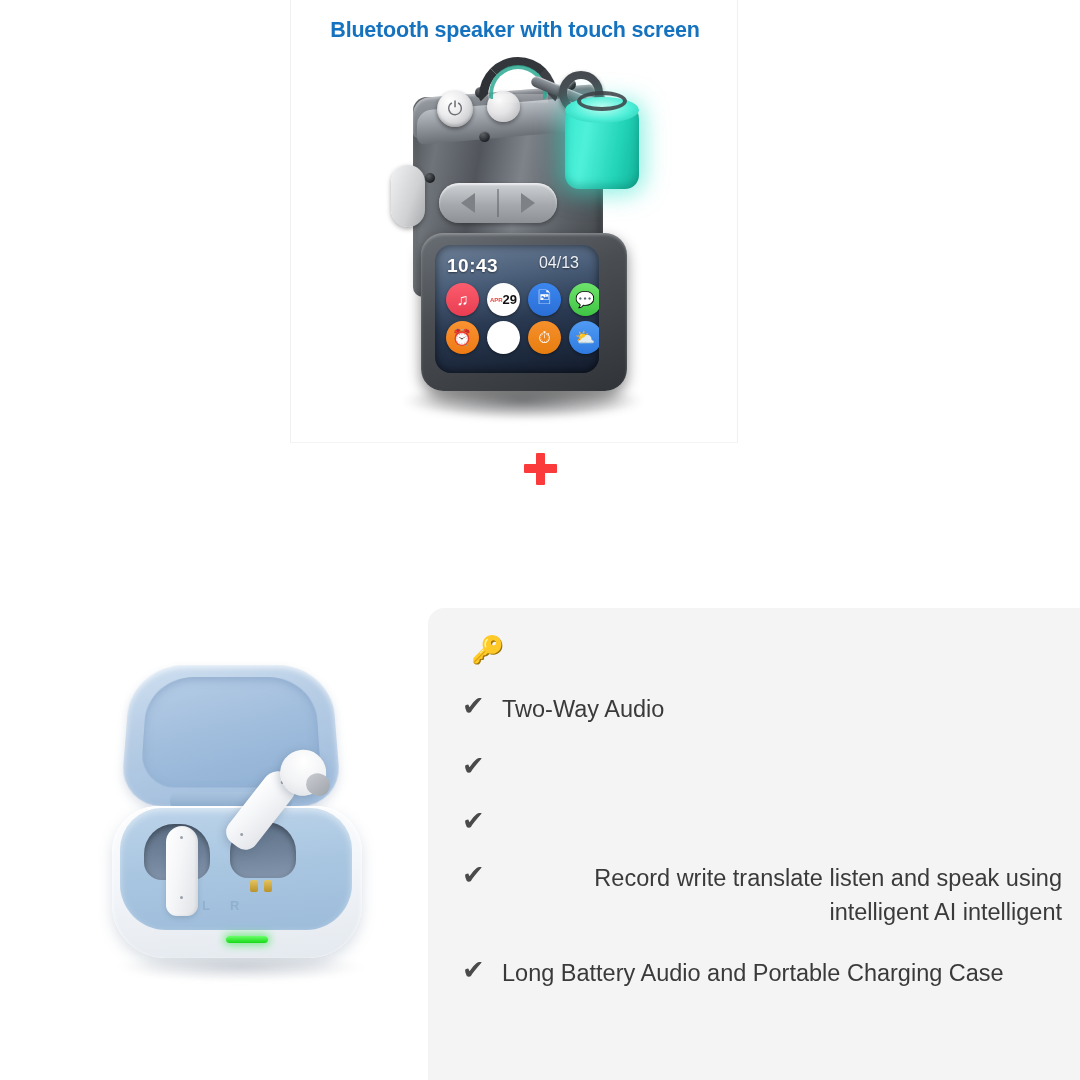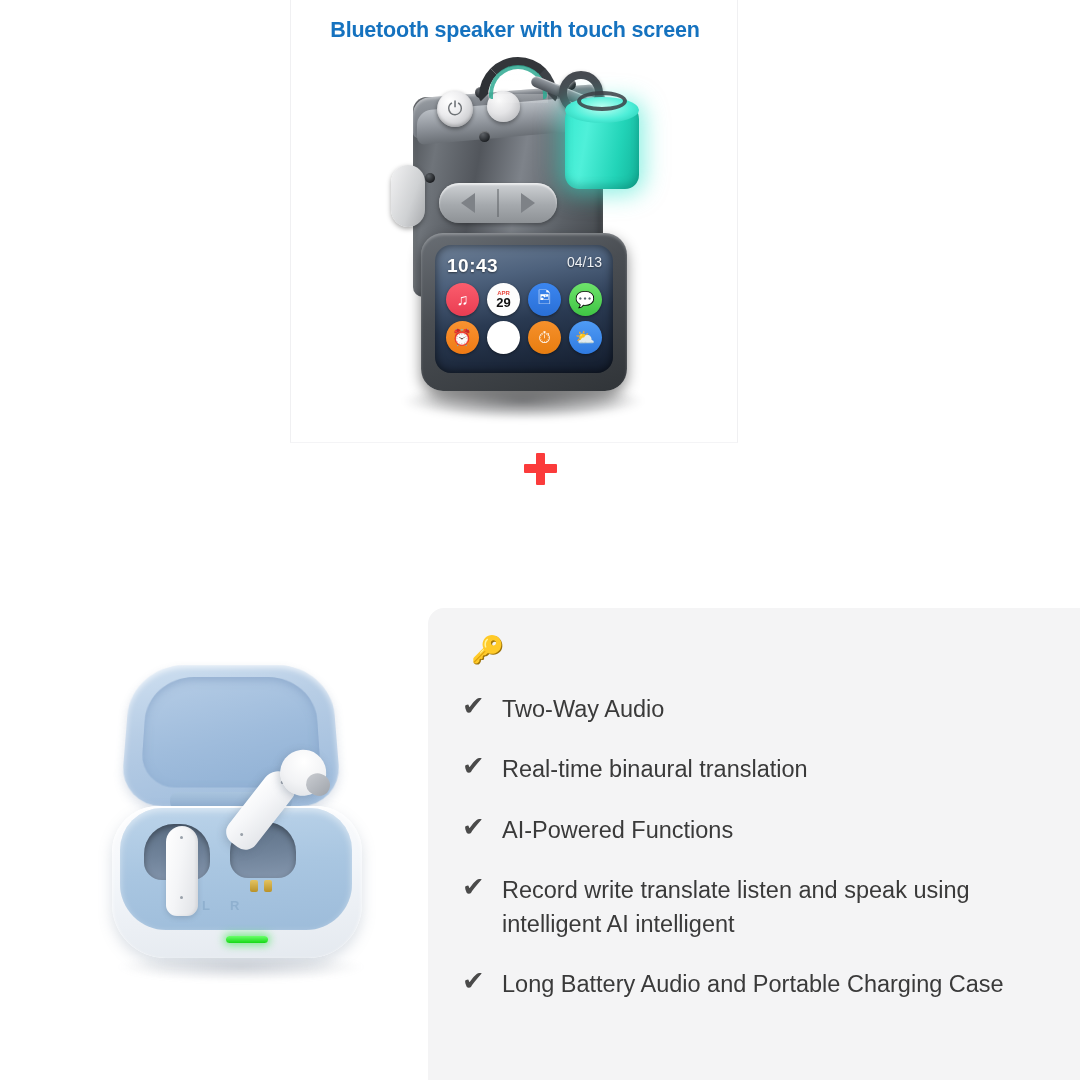--- a/index.html
+++ b/index.html
@@ -138,38 +138,38 @@
   .g-mic{ position:absolute; left:38px; top:120px; width:10px; height:10px; border-radius:50%;
     background: radial-gradient(circle at 35% 30%, #5a5f64, #16181b 78%); }
   
   .g-screen-case{
     position:absolute; left:34px; top:180px; width:206px; height:158px;
     background: linear-gradient(160deg,#6a6f75 0%,#4a4e53 40%,#303438 100%);
     border-radius: 22px;
     box-shadow: inset 0 2px 3px rgba(255,255,255,.28), 0 6px 14px rgba(0,0,0,.45);
   }
   .g-screen{
-    position:absolute; left:48px; top:192px; width:178px; height:128px;
+    position:absolute; left:48px; top:192px; width:164px; height:128px;
     border-radius:16px;
     background: linear-gradient(170deg,#6d7f96 0%,#4e627d 26%,#2a3a52 56%,#121b2b 100%);
     overflow:hidden;
     box-shadow: inset 0 0 10px rgba(0,0,0,.6);
   }
   .sc-time{ position:absolute; left:12px; top:10px; font-size:19px; font-weight:bold; color:#fff;
     text-shadow:0 1px 2px rgba(0,0,0,.5); letter-spacing:.5px; }
-  .sc-date{ position:absolute; right:11px; top:9px; font-size:14px; color:#eef1f5;
+  .sc-date{ position:absolute; right:20px; top:9px; font-size:16px; color:#eef1f5;
     text-shadow:0 1px 2px rgba(0,0,0,.5); }
   .sc-grid{ position:absolute; left:9px; top:38px; width:160px;
     display:grid; grid-template-columns:repeat(4,1fr); gap:5px 4px; }
   .sc-icon{ width:33px; height:33px; border-radius:50%; display:flex; align-items:center;
     justify-content:center; font-size:16px; color:#fff;
     box-shadow:0 1px 3px rgba(0,0,0,.4); justify-self:center; }
   .ic-music{ background: linear-gradient(180deg,#fb5d6d,#e93d52); }
   .ic-cal{ background:#fdfdfd; color:#111; font-size:13px; font-weight:bold;
-    flex-direction:column; line-height:1; }
+    flex-direction:row; line-height:1; }
   .ic-cal .cm{ font-size:6px; color:#e8453c; font-weight:bold; }
   .ic-photos{ background: linear-gradient(180deg,#3b86f0,#2a6fd6); }
   .ic-msg{ background: linear-gradient(180deg,#6ee36b,#3fc544); }
   .ic-alarm{ background: linear-gradient(180deg,#f99331,#ef7a14); }
   .ic-flower{ background:#fff; }
   .ic-timer{ background: linear-gradient(180deg,#f6902b,#e77d10); }
   .ic-weather{ background: linear-gradient(180deg,#4f9bf5,#2f7ae0); }
 
   
   .plus-wrap{ position:absolute; left:0; top:452px; width:1080px; text-align:center; }
@@ -194,21 +194,21 @@
     font-size:25px; font-weight:bold; color:#1c1c1c;
     display:flex; align-items:center; gap:12px;
   }
   .kp-key{ font-size:27px; line-height:1; }
   .kp-list{ position:absolute; left:34px; top:84px; width:600px; }
   .kp-item{
     display:flex; align-items:flex-start; gap:14px;
     margin-bottom:26px;
   }
   .kp-check{ font-size:27px; color:#4a4a4a; line-height:1.05; flex:0 0 auto; width:26px; }
-  .kp-text{ font-size:23.5px; color:#3a3a3a; line-height:1.46; font-weight:400; }
+  .kp-text{ font-size:23.5px; color:#3a3a3a; line-height:1.46; font-weight:400;text-align:right; }
 
   
   .earbuds{ position:absolute; left:78px; top:640px; width:340px; height:372px; }
   .eb-shadow{
     position:absolute; left:38px; top:312px; width:250px; height:30px;
     background: radial-gradient(ellipse at 50% 50%, rgba(120,130,145,.30) 0%, rgba(255,255,255,0) 70%);
     filter: blur(2px);
   }
   
   .eb-lid{
@@ -369,25 +369,23 @@
     <div class="kp-title">
       <span class="kp-key">🔑</span>
     </div>
     <div class="kp-list">
       <div class="kp-item">
         <span class="kp-check">✔</span>
         <span class="kp-text">Two-Way Audio</span>
       </div>
       <div class="kp-item">
         <span class="kp-check">✔</span>
-        <span class="kp-text">Real-time binaural translation</span>
       </div>
       <div class="kp-item">
         <span class="kp-check">✔</span>
-        <span class="kp-text">AI-Powered Functions</span>
       </div>
       <div class="kp-item">
         <span class="kp-check">✔</span>
         <span class="kp-text">Record write translate listen and speak using intelligent AI intelligent</span>
       </div>
       <div class="kp-item">
         <span class="kp-check">✔</span>
         <span class="kp-text">Long Battery Audio and Portable Charging Case</span>
       </div>
     </div>

